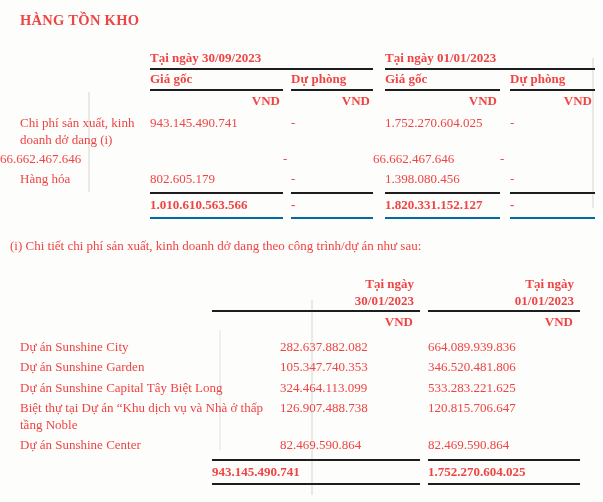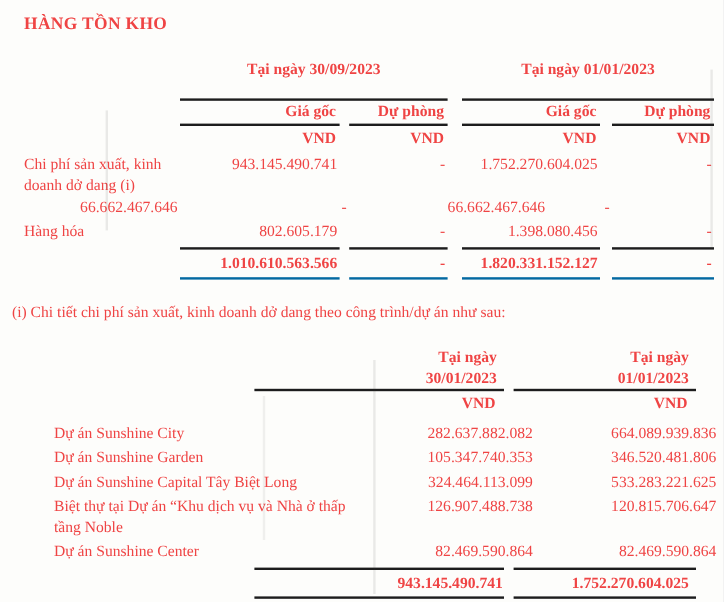--- a/index.html
+++ b/index.html
@@ -13,43 +13,43 @@
     line-height:16.5px;
     overflow:hidden;
     box-sizing:border-box;
   }
   .title{
     margin:12px 0 0 20px;
     font-size:14.5px;
     font-weight:bold;
     letter-spacing:.3px;
   }
-  .num{text-align:right;}
+  .num{text-align:left;}
   
   .t1{margin-top:21px;}
   .t1 .row{display:grid;}
   .t1 .cols{grid-template-columns:150px 133px 8px 82px 12px 115px 10px 85px;}
   .t1 .gcols{grid-template-columns:150px 223px 12px 210px;}
   .rule-b{border-bottom:2px solid #1d1d1d;}
-  .t1 .grp{text-align:center;font-weight:bold;padding-bottom:16px;}
-  .t1 .sub{text-align:right;font-weight:bold;padding:1px 3px 1px 0;}
+  .t1 .grp{font-weight:bold;padding-bottom:2px;}
+  .t1 .sub{font-weight:bold;padding:1px 3px 1px 0;}
   .t1 .unit{text-align:right;font-weight:bold;padding:2px 3px 3px 0;}
   .t1 .label{padding-left:20px;}
   .t1 .data{margin-top:3px;}
   .t1 .data .num{padding-right:2px;}
   .t1 .dash{padding-right:16px;}
   .t1 .total{margin-top:5px;font-weight:bold;}
   .t1 .total .tcell{border-top:2px solid #1d1d1d;border-bottom:2px solid #0369a1;padding:3px 2px 3px 0;}
   
   .note{margin:19px 0 0 10px;}
   
   .t2{margin-top:22px;}
   .t2 .row{display:grid;}
   .t2 .hcols{grid-template-columns:212px 208px 8px 152px;}
-  .t2 .dcols{grid-template-columns:280px 140px 8px 152px;margin-left:25px;}
+  .t2 .dcols{grid-template-columns:280px 140px 8px 152px;}
   .t2 .hd{text-align:right;font-weight:bold;padding-right:6px;padding-bottom:1px;}
   .t2 .unit{text-align:right;font-weight:bold;padding:2px 7px 4px 0;}
   .t2 .label{padding-left:20px;}
   .t2 .data{margin-top:4px;}
   .t2 .c1{padding-right:1px;}
   .t2 .c2{padding-right:8px;}
   .t2 .total{margin-top:5px;font-weight:bold;}
   .t2 .total .tcell{border-top:2px solid #1d1d1d;border-bottom:2px solid #1d1d1d;padding:3px 0 3px 0;}
   .t2 .total .c1{padding-right:1px;}
   .t2 .total .c2{padding-right:6px;}

